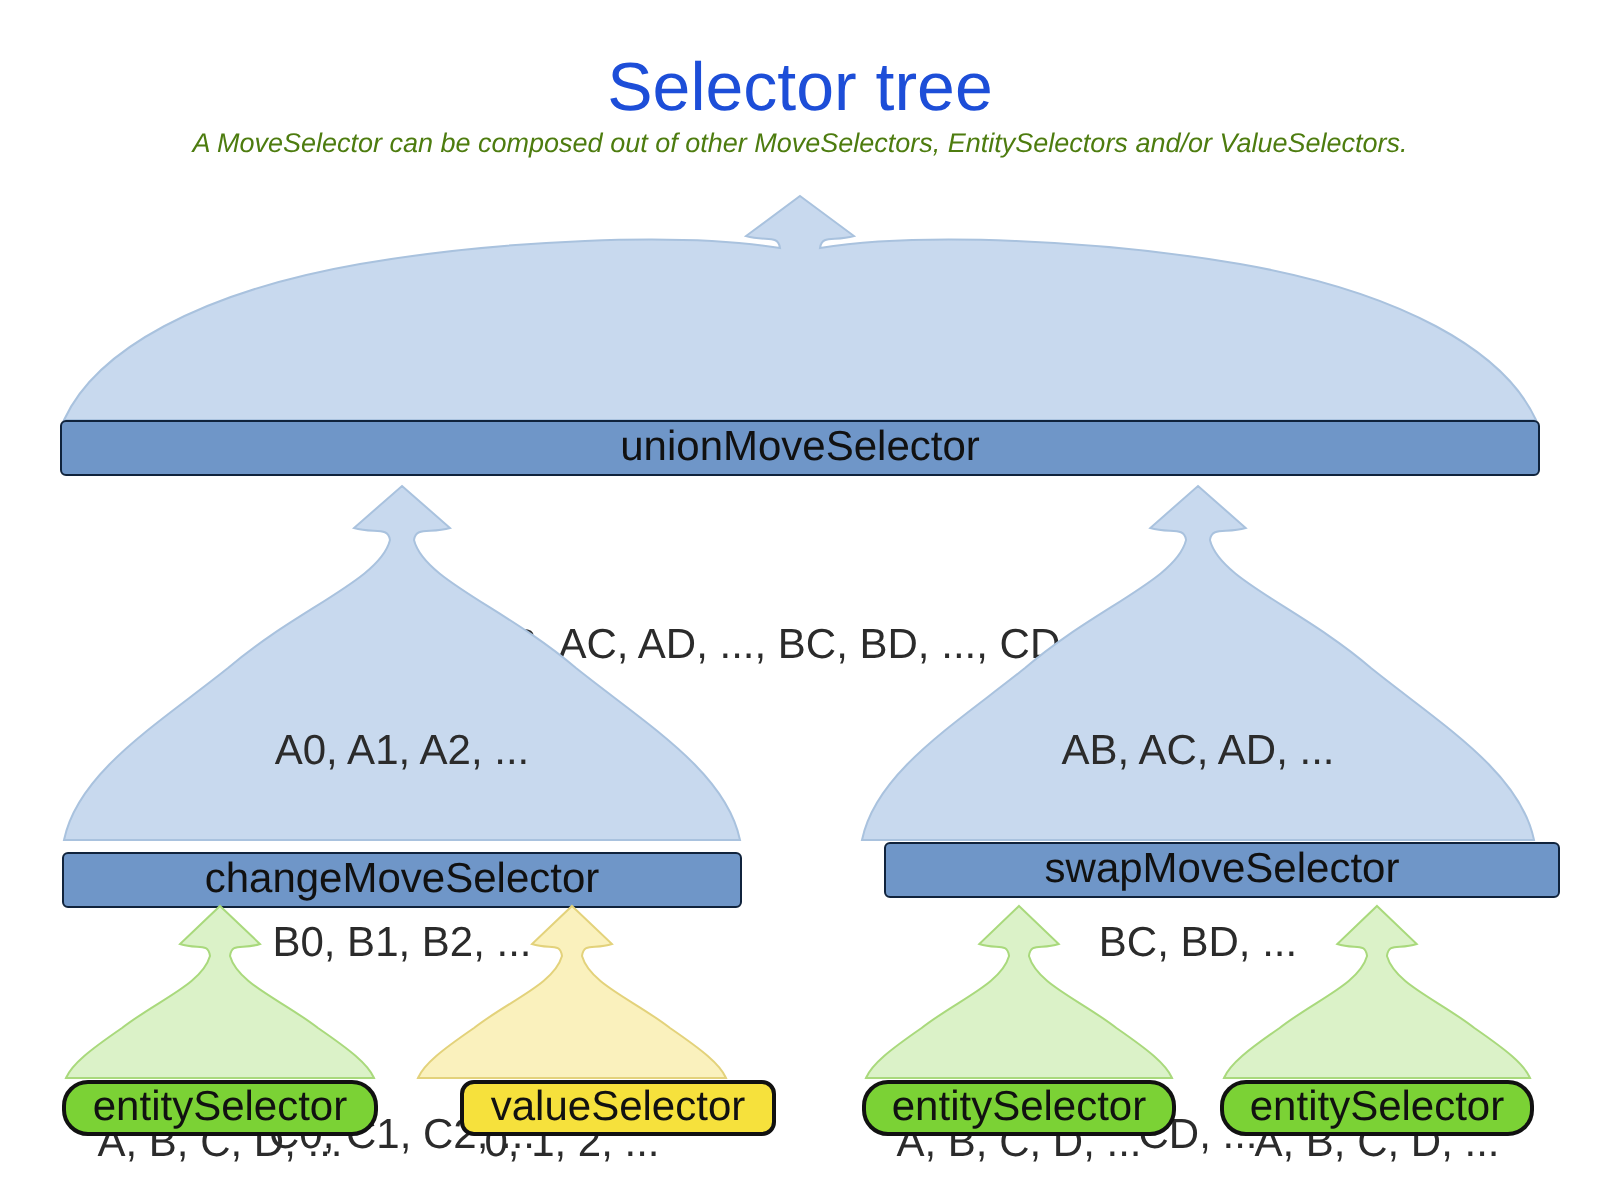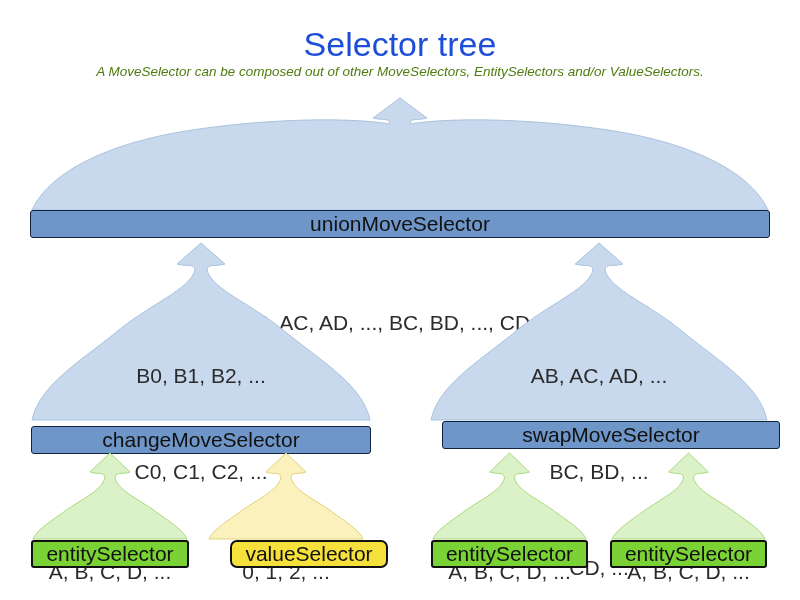--- a/index.html
+++ b/index.html
@@ -50,21 +50,21 @@
     height: 28px;
   }
   .box-blue {
     background: #6f96c8;
     border: 1.5px solid #10233c;
     border-radius: 3px;
   }
   .box-green {
     background: #7bd235;
     border: 2px solid #111111;
-    border-radius: 3px;
+    border-radius: 13px;
   }
   .box-yellow {
     background: #f6e13c;
     border: 2px solid #111111;
     border-radius: 7px;
     margin-left: 23px;
   }
 </style>
 </head>
 <body>
@@ -102,20 +102,21 @@
       C 184,25 177,21 176,28
       C 181,48 222,62 257,92
       C 292,120 332,144 339,178
       L 1,178
       C 8,144 48,120 83,92
       C 118,62 159,48 164,28
       C 163,21 156,25 146,22
       Z"></path>
   </svg>
   <div class="abs funnel-text lh32" style="left:31px; top:296px; width:340px;">
+    <div>A0, A1, A2, ...</div>
     <div>B0, B1, B2, ...</div>
     <div>C0, C1, C2, ...</div>
     
   </div>
   <div class="abs box box-blue" style="left:31px; top:426px; width:340px;">
     <span>changeMoveSelector</span>
   </div>
 
   <svg class="abs funnel funnel-blue" style="left:430px; top:242px;" width="338" height="179" viewBox="0 0 340 179" preserveAspectRatio="none">
     <path d="

